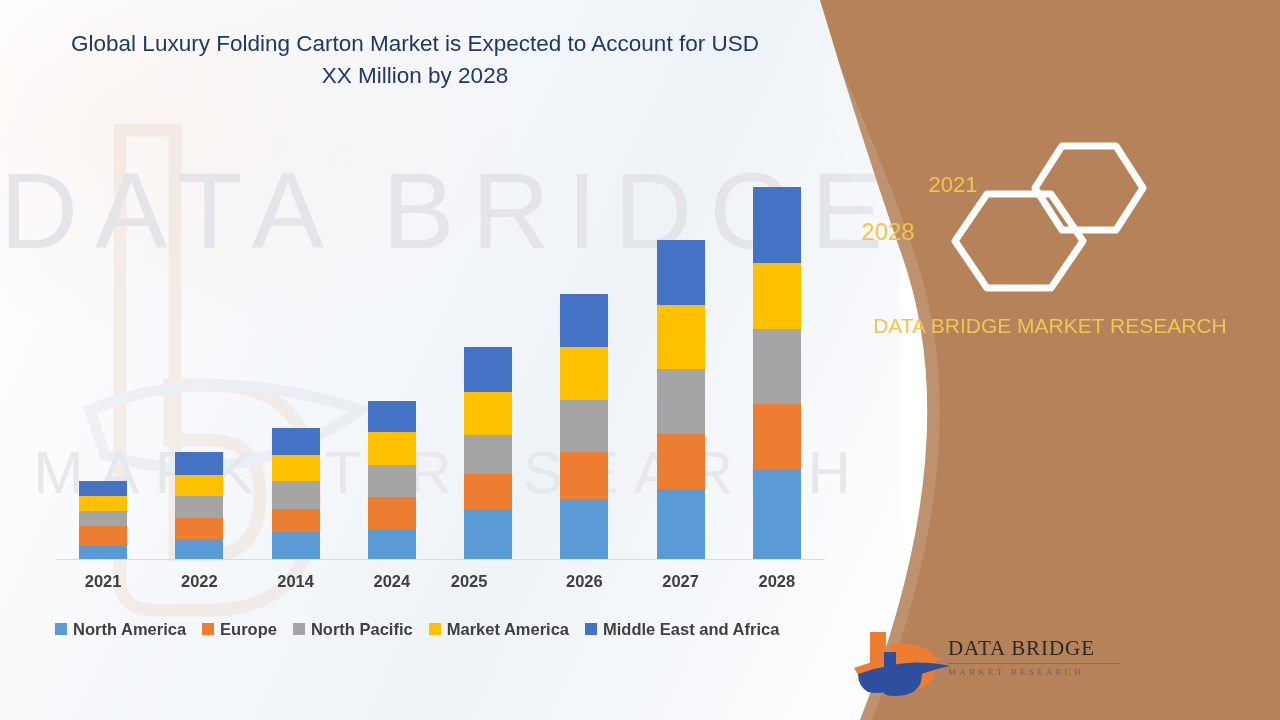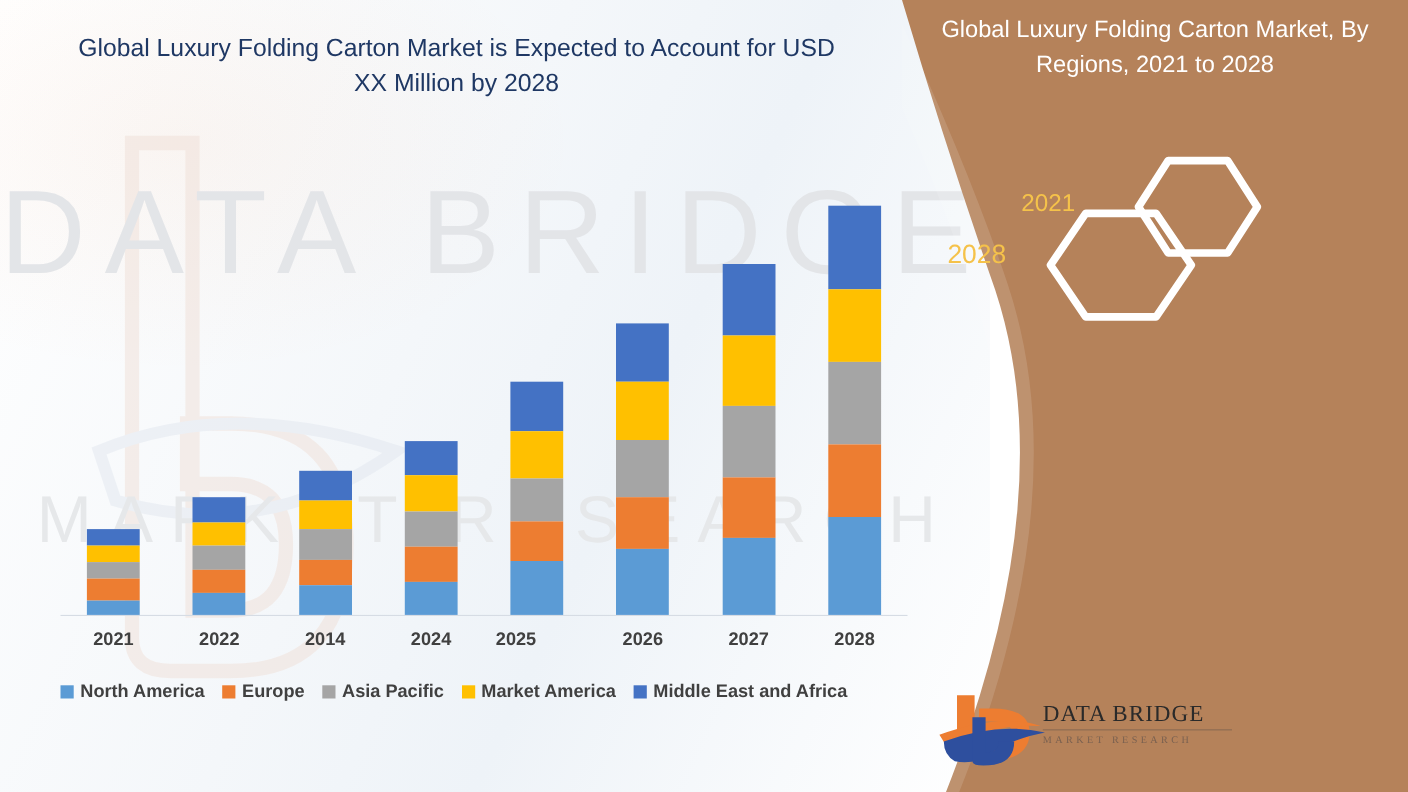--- a/index.html
+++ b/index.html
@@ -216,50 +216,50 @@
       <div class="legend-item">
         <span class="legend-swatch" style="background: rgb(91, 155, 213);"></span>
         <span>North America</span>
       </div>
       <div class="legend-item">
         <span class="legend-swatch" style="background: rgb(237, 125, 49);"></span>
         <span>Europe</span>
       </div>
       <div class="legend-item">
         <span class="legend-swatch" style="background: rgb(165, 165, 165);"></span>
-        <span>Asia Pacific</span>
+        <span>North Pacific</span>
       </div>
       <div class="legend-item">
         <span class="legend-swatch" style="background: rgb(255, 192, 0);"></span>
         <span>Market America</span>
       </div>
       <div class="legend-item">
         <span class="legend-swatch" style="background: rgb(68, 114, 196);"></span>
         <span>Middle East and Africa</span>
       </div>
     </div>
 </div>
 
 <div id="brand-panel">
   <svg id="brand-bg" viewBox="0 0 460 720" preserveAspectRatio="none">
     <path d="M0 0 L460 0 L460 720 L40 720 Q150 440 80 250 Q38 128 0 0 Z" fill="#B5825A"></path>
     <path d="M-10 0 Q60 150 96 258 Q160 450 52 720 L18 720 Q130 452 62 258 Q26 150 -44 0 Z" fill="#ffffff" opacity="0.13"></path>
   </svg>
 
-  <div id="brand-title">Global Luxury Folding Carton Market, By Regions, 2021 to 2028</div>
 
   <svg id="hexes" viewBox="0 0 210 155">
     <g fill="none" stroke="#ffffff" stroke-width="7" stroke-linejoin="round">
       <polygon points="112,8 166,8 193,50 166,92 112,92 85,50"></polygon>
       <polygon points="37,56 101,56 133,103 101,150 37,150 5,103"></polygon>
     </g>
   </svg>
   <div class="hex-label" id="hex-2021-label">2021</div>
   <div class="hex-label" id="hex-2028-label">2028</div>
 
+  <div id="brand-name">DATA BRIDGE MARKET RESEARCH</div>
 
   <div id="logo">
     <svg viewBox="0 0 250 72" style="position:absolute;left:0;top:0;width:250px;height:72px;">
       <path d="M20 4 L20 54 Q20 64 34 64 L46 64 Q86 64 86 38 Q86 16 52 16 L40 16 L40 28 L52 28 Q70 28 70 39 Q70 52 50 52 L36 52 L36 4 Z" fill="#ED7D31"></path>
       <path d="M4 40 Q60 20 96 32 Q66 30 42 40 Q22 48 14 56 Z" fill="#ED7D31"></path>
       <path d="M8 46 Q58 28 100 38 Q70 44 52 56 Q36 68 18 64 Q8 58 8 46 Z" fill="#2E4F9E"></path>
       <path d="M34 24 L34 64 Q34 68 44 68 Q72 68 72 46 L58 46 Q58 56 46 56 L46 24 Z" fill="#2E4F9E"></path>
     </svg>
     <div id="logo-text">
       <div id="logo-title">DATA BRIDGE</div>

